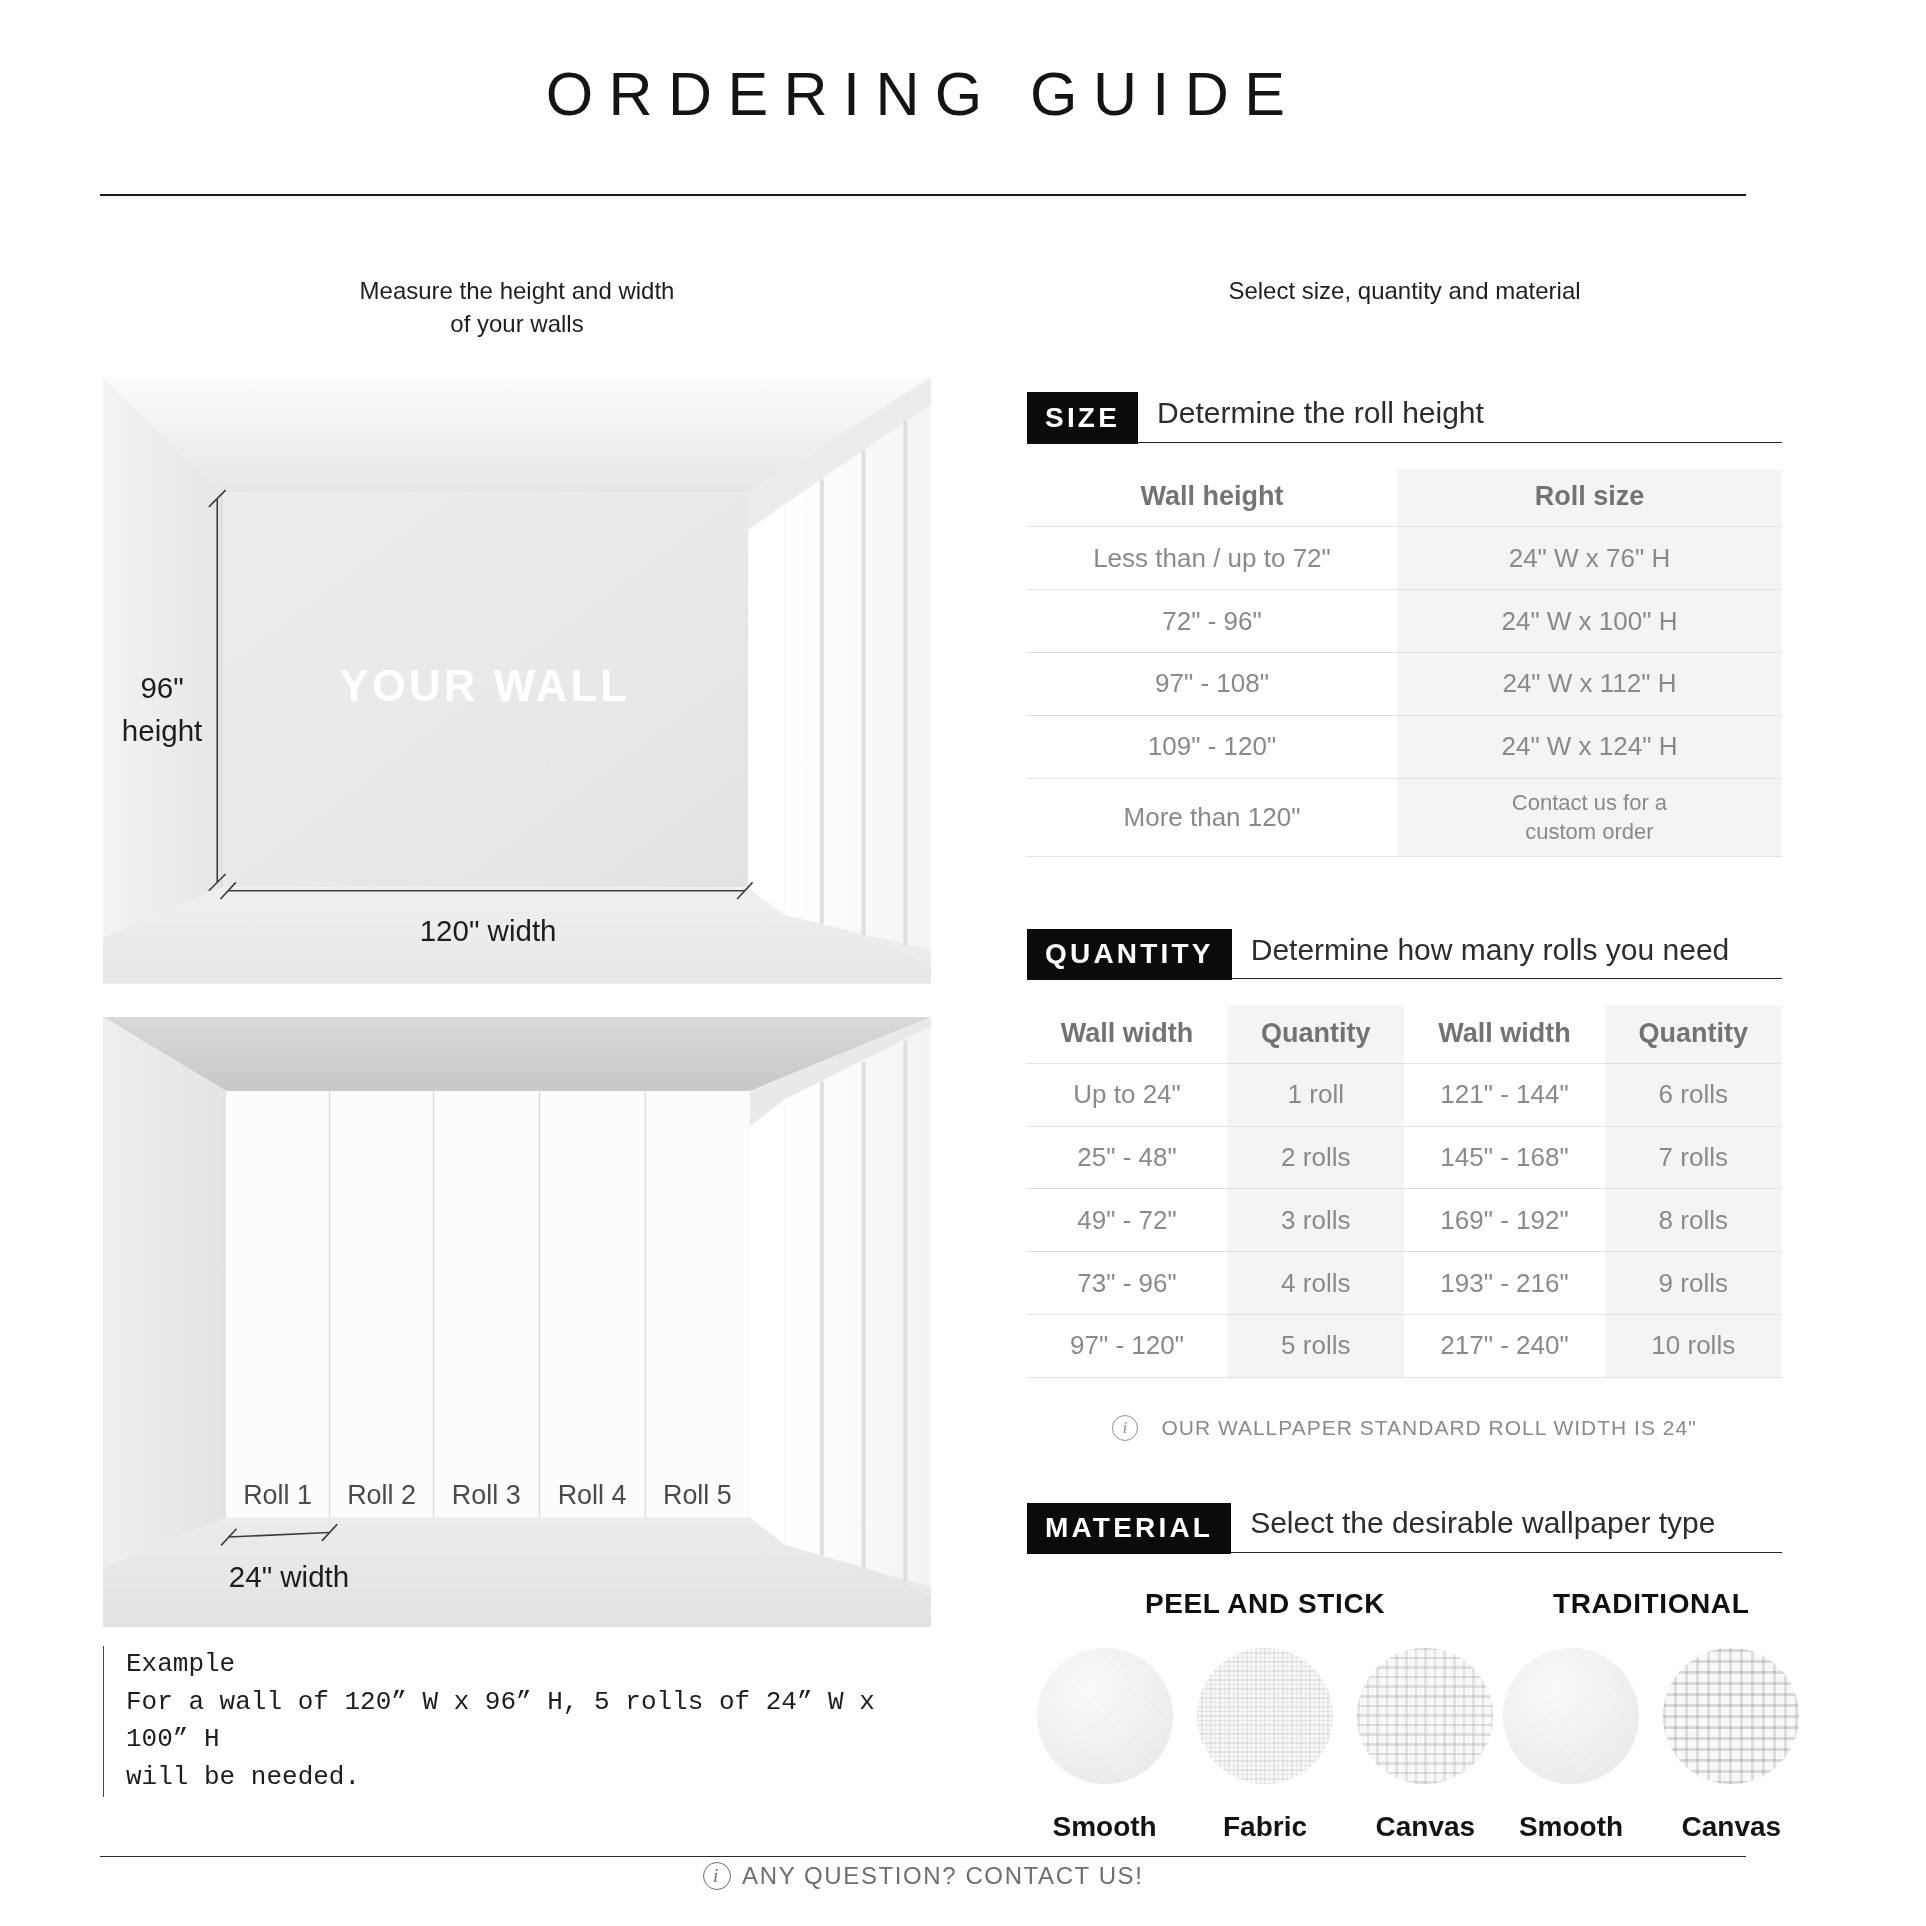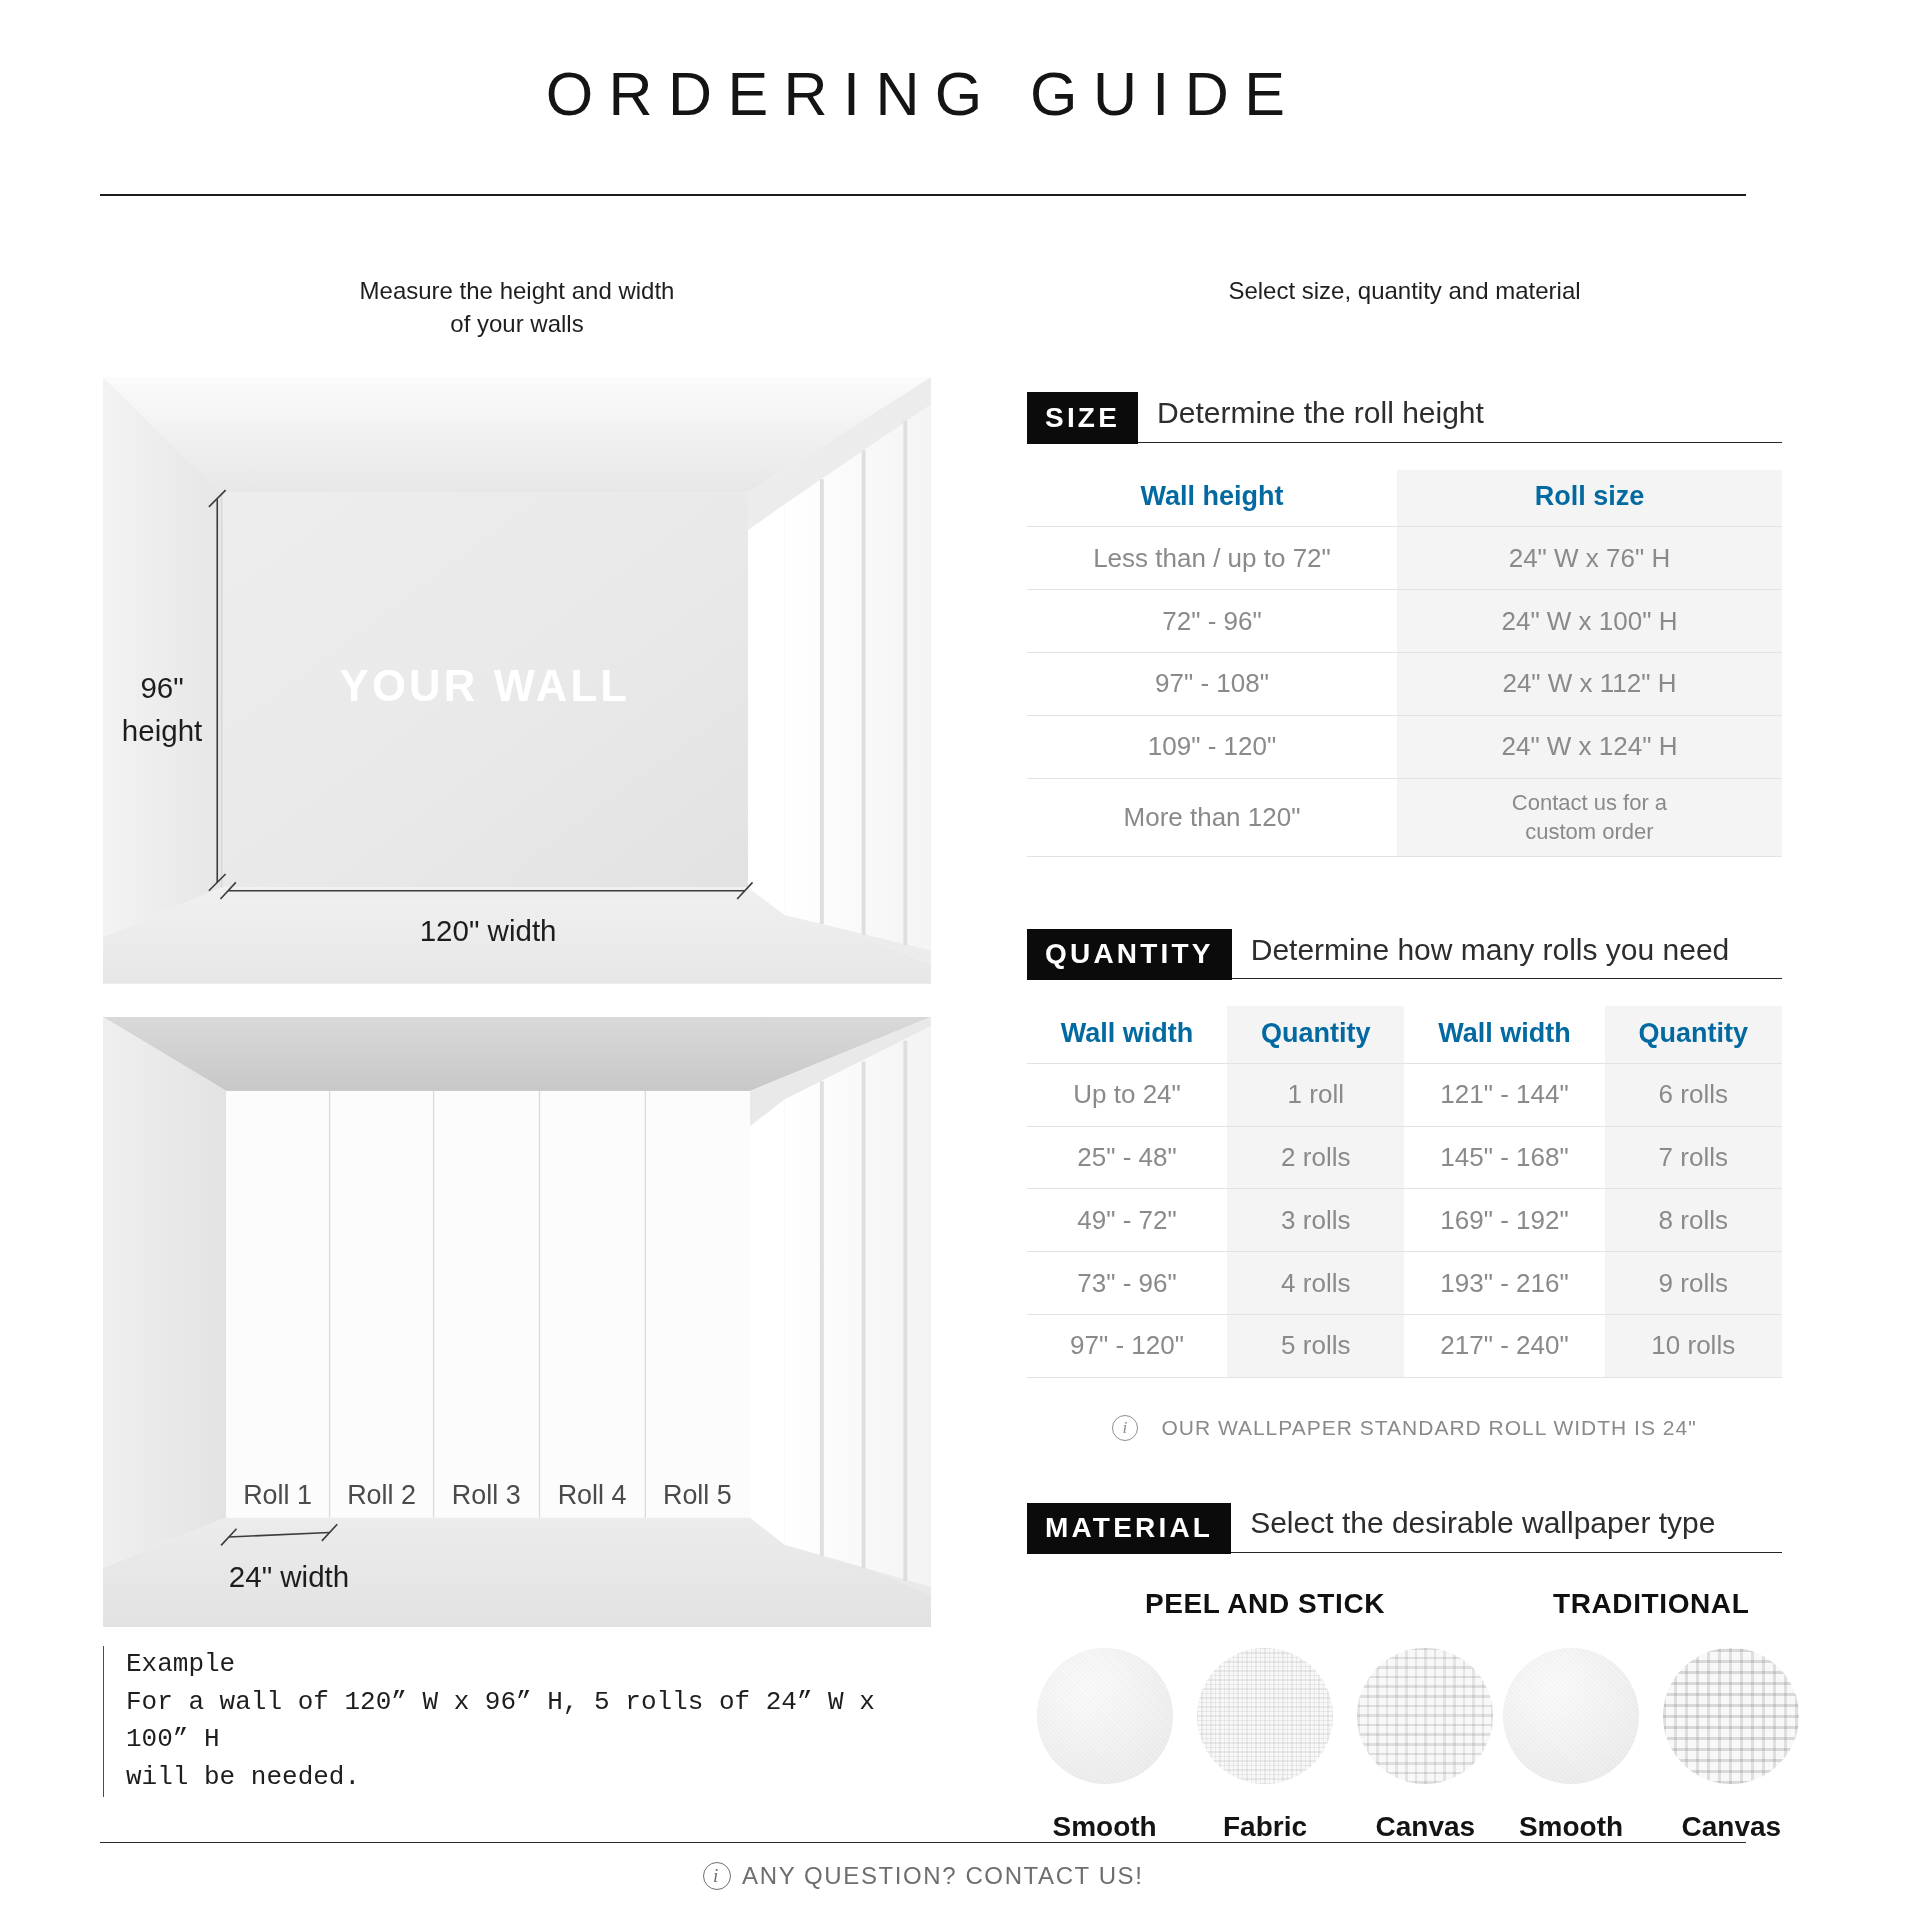--- a/index.html
+++ b/index.html
@@ -44,21 +44,21 @@
   .sec-title{font-size:30px;color:#2d2d2d;padding-bottom:7.7px;}
   .sec-quantity{margin-top:72px;}
   .sec-material{margin-top:62px;}
 
   
   .table{margin-top:27px;width:100%;border-bottom:1.3px solid #e3e3e3;}
   .trow{display:flex;}
   .trow + .trow{border-top:1.3px solid #e3e3e3;}
   .tcell{display:flex;align-items:center;justify-content:center;text-align:center;
          font-size:26px;color:var(--muted_text);padding:15.4px 6.4px;}
-  .thead .tcell{font-weight:700;font-size:27px;color:#0369a1;padding:11.6px 6.4px 14px;}
+  .thead .tcell{font-weight:700;font-size:27px;color:#737373;padding:11.6px 6.4px 14px;}
   .shaded{background:var(--table_shade);}
   .size-table .c0{width:49%;}
   .size-table .c1{width:51%;}
   .size-table .trow:last-child .c1{font-size:22px;line-height:1.35;white-space:pre-line;padding:9px 6.4px;}
   .qt .c0{width:26.5%;}
   .qt .c1{width:23.5%;}
   .qt .c2{width:26.5%;}
   .qt .c3{width:23.5%;}
 
   
@@ -90,21 +90,21 @@
       repeating-linear-gradient(90deg, rgba(120,120,120,.16) 0 2.6px, transparent 2.6px 9.6px),
       #f8f8f8;}
   .tex-canvas-coarse{background:
       repeating-linear-gradient(0deg, rgba(105,105,105,.22) 0 3.2px, transparent 3.2px 11px),
       repeating-linear-gradient(90deg, rgba(105,105,105,.18) 0 3.2px, transparent 3.2px 11px),
       #f8f8f8;}
   .sname{margin-top:27px;font-size:28px;font-weight:700;color:#141414;}
 
   
   .ftr{position:absolute;left:0;right:0;bottom:0;margin:0 100px;border-top:1.9px solid #2b2b2b;
-       padding:19px 0 36px;display:flex;justify-content:center;align-items:center;gap:11.6px;
+       padding:5px 0 36px;display:flex;justify-content:center;align-items:center;gap:11.6px;
        color:#6e6e6e;font-size:24px;letter-spacing:1.6px;}
   .ftr .info-icon{width:28px;height:28px;border-color:#6e6e6e;color:#6e6e6e;}
   .ftr .info-icon::before{font-size:19px;}
 </style>
 </head>
 <body>
 
 <div class="page">
 
   <header class="hdr">

